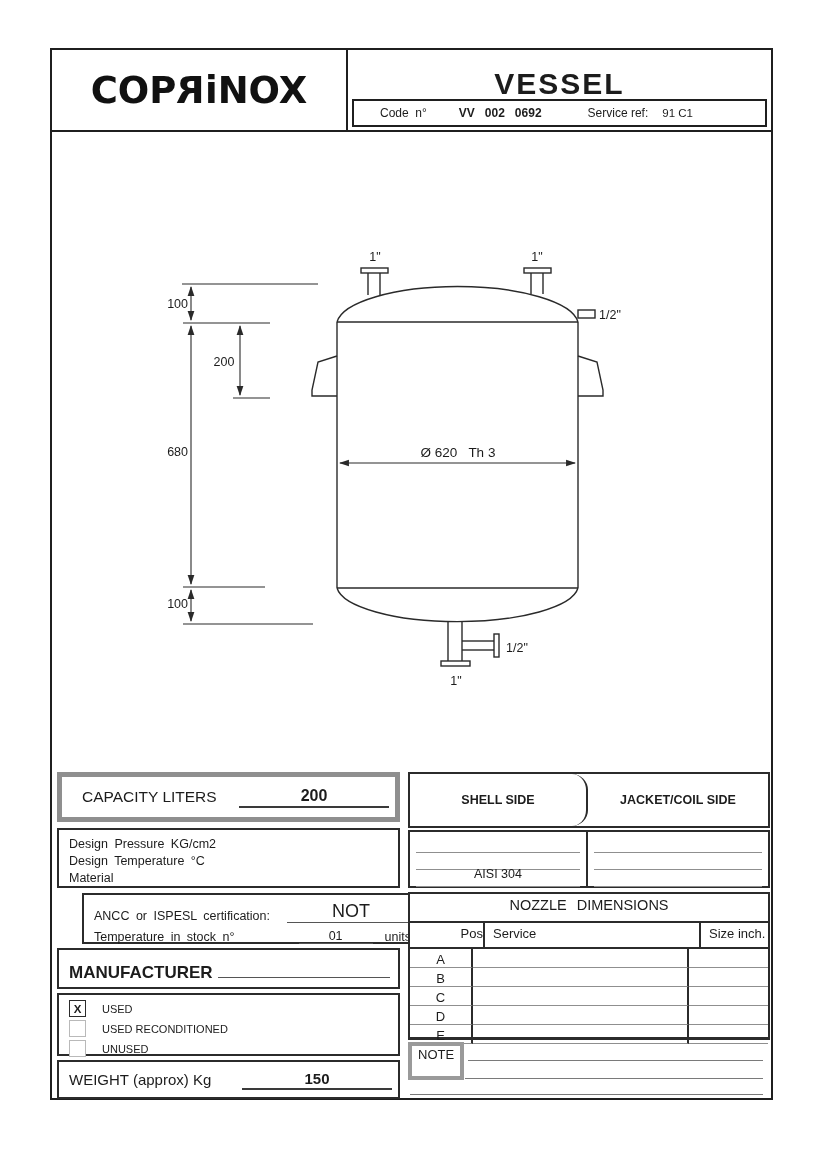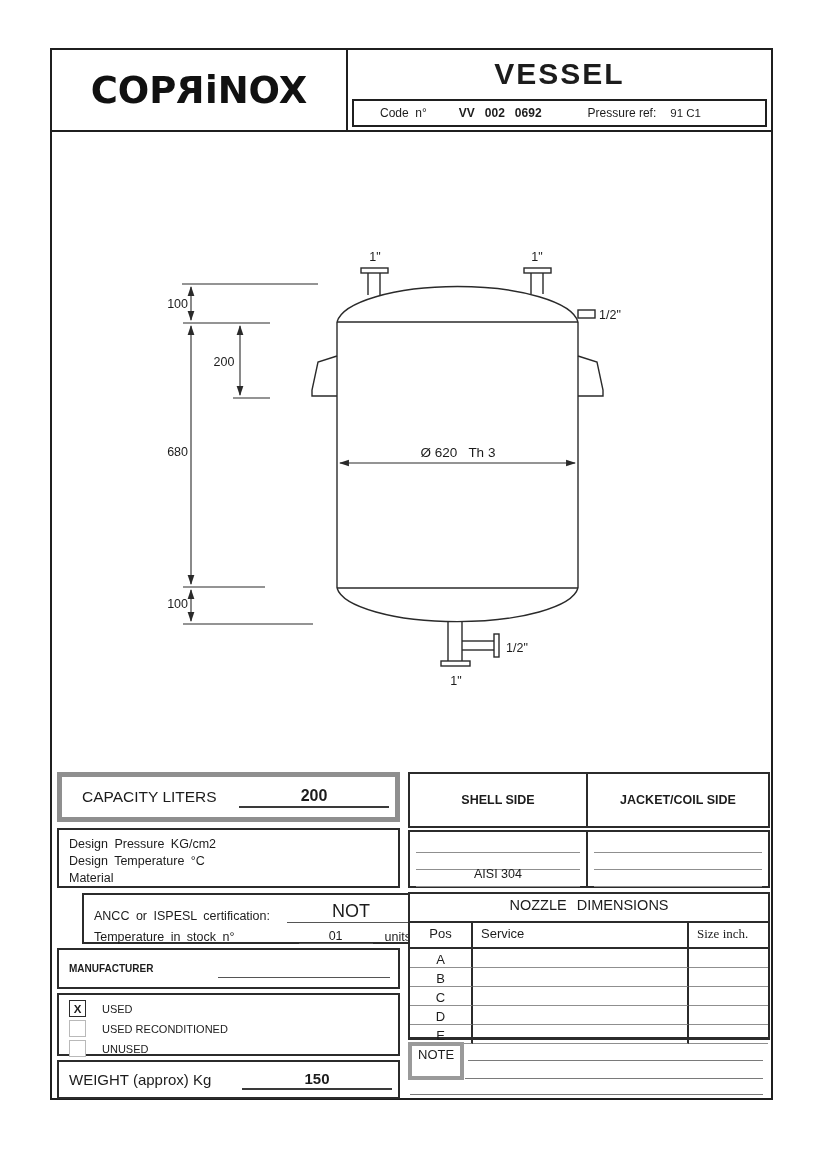--- a/index.html
+++ b/index.html
@@ -9,21 +9,21 @@
   }
   .abs { position:absolute; box-sizing:border-box; }
   .outer-border { left:50px; top:48px; width:723px; height:1052px; border:2px solid #1f1f1f; }
 
   
   .header { left:52px; top:50px; width:719px; height:82px; border-bottom:2px solid #1f1f1f; display:flex; }
   .logo-cell { flex:0 0 294px; border-right:2px solid #1f1f1f; display:flex; align-items:center; justify-content:center; }
   .logo { font-family:"DejaVu Sans", sans-serif; font-weight:bold; font-size:37px; letter-spacing:0px; color:#111; white-space:pre; }
   .logo .flip { display:inline-block; transform:scaleX(-1); }
   .title-cell { flex:1; position:relative; }
-  .vessel-title { text-align:center; font-size:30px; font-weight:bold; letter-spacing:2px; margin-top:7px; }
+  .vessel-title { text-align:center; font-size:30px; font-weight:bold; letter-spacing:2px; margin-top:17px; }
   .code-box { position:absolute; left:4px; right:4px; bottom:3px; height:24px; border:2px solid #1f1f1f; display:flex; align-items:center; font-size:12px; }
   .pre { white-space:pre; }
   .code-label { margin-left:26px; }
   .code-value { margin-left:32px; font-weight:bold; }
   .loc-label { margin-left:46px; }
   .loc-value { margin-left:14px; font-size:11.5px; }
 
   
   .drawing-svg { left:52px; top:134px; }
   svg text { font-family:"Liberation Sans", sans-serif; fill:#1c1c1c; }
@@ -39,52 +39,52 @@
 
   .design-box { left:57px; top:828px; width:343px; height:60px; padding:6px 0 0 10px; line-height:17px; }
 
   .ancc-box { left:57px; top:893px; width:343px; height:51px; padding:7px 8px 0 10px;margin-left:25px; }
   .ancc-row { display:flex; align-items:flex-end; height:21px; }
   .ancc-val { margin-left:auto; width:128px; border-bottom:1.5px solid #555; text-align:center; font-size:18px; }
   .stock-val { margin-left:auto; width:74px; border-bottom:1.5px solid #555; text-align:center; font-size:12.5px; }
   .units { margin-left:12px; margin-right:4px; font-size:12.5px; }
 
   .manu-box { left:57px; top:948px; width:343px; height:41px; }
-  .manu-label { position:absolute; left:10px; top:13px; font-size:10px; font-weight:bold; }
+  .manu-label { position:absolute; left:10px; top:13px; font-size:17px; font-weight:bold; }
   .manu-line { position:absolute; right:8px; bottom:9px; width:172px; border-bottom:1.5px solid #555; }
 
   .cond-box { left:57px; top:993px; width:343px; height:63px; padding:4px 0 0 10px; }
   .cond-row { display:flex; align-items:center; height:19px; margin-bottom:1px; }
   .chk { width:15px; height:15px; border:1.5px solid #b9b9b9; display:flex; align-items:center; justify-content:center; font-size:11.5px; font-weight:bold; background:#fff; }
   .chk.on { border-color:#2b2b2b; }
   .cond-label { margin-left:16px; font-size:11px; }
 
   .weight-box { left:57px; top:1060px; width:343px; height:39px; display:flex; align-items:center; padding:0 6px 0 10px; }
   .weight-label { font-size:15px; }
   .weight-val { margin-left:auto; width:150px; font-size:15px; padding-bottom:1px; }
 
   
   .sides-header { left:408px; top:772px; width:362px; height:56px; display:flex; }
-  .sides-header .c1 { flex:0 0 176px; border-right:2px solid #2b2b2b; display:flex; align-items:center; justify-content:center; font-weight:bold; font-size:12.5px; }
+  .sides-header .c1 { flex:0 0 176px; border-right:2px solid #2b2b2b; display:flex; align-items:center; justify-content:center; font-weight:bold; font-size:12.5px;border-radius:16px; }
   .sides-header .c2 { flex:1; display:flex; align-items:center; justify-content:center; font-weight:bold; font-size:12.5px; }
 
   .sides-values { left:408px; top:830px; width:362px; height:58px; display:flex; }
   .sv-cell { position:relative; flex:1; }
   .sv-cell.first { flex:0 0 176px; border-right:2px solid #2b2b2b; }
   .sv-line { position:absolute; left:6px; right:6px; border-top:1.5px solid #8f8f8f; }
   .sv-mat { position:absolute; left:0; right:0; bottom:5px; text-align:center; font-size:12.5px; }
 
   .nozzle-table { left:408px; top:892px; width:362px; height:148px; border-bottom-width:3px; }
   .nz-title { height:24px; border-bottom:2px solid #2b2b2b; text-align:center; font-size:14.5px; word-spacing:6px; padding-top:3px; }
   .nz-head { display:flex; height:24px; border-bottom:2px solid #2b2b2b; font-size:13px; }
   .nz-row { display:flex; height:19px; font-size:13px; }
   .nz-row .rule { border-bottom:1.5px solid #8f8f8f; }
   .cpos { flex:0 0 61px; border-right:2px solid #2b2b2b; text-align:center; padding-top:3px; }
   .cserv { flex:0 0 206px; border-right:2px solid #2b2b2b; padding:3px 0 0 8px; }
-  .csize { flex:1; padding:3px 0 0 8px;font-family:Liberation Serif, serif; }
+  .csize { flex:1; padding:3px 0 0 8px; }
 
   .note-label { left:408px; top:1042px; border:4px solid #9a9a9a; background:#fff; padding:1px 6px 14px 6px; font-size:13px; }
   .note-line { border-top:1.5px solid #7a7a7a; height:0; }
   .nl1 { left:468px; top:1060px; width:295px; }
   .nl2 { left:465px; top:1078px; width:298px; }
   .nl3 { left:410px; top:1094px; width:353px; }
 </style>
 </head>
 <body>
 
@@ -94,21 +94,21 @@
 
   <div class="abs header">
     <div class="logo-cell">
       <div class="logo"><span>COP</span><span class="flip">R</span><span>iNOX</span></div>
     </div>
     <div class="title-cell">
       <div class="vessel-title">VESSEL</div>
       <div class="code-box">
         <span class="code-label pre">Code  n°</span>
         <span class="code-value pre">VV   002   0692</span>
-        <span class="loc-label">Pressure ref:</span>
+        <span class="loc-label">Service ref:</span>
         <span class="loc-value">91 C1</span>
       </div>
     </div>
   </div>
 
   <svg class="abs drawing-svg" width="719" height="633" viewBox="52 134 719 633">
     <defs>
       <marker id="arr" viewBox="0 0 10 10" refX="9" refY="5" markerWidth="9" markerHeight="9" orient="auto-start-reverse">
         <path d="M0,1.6 L10,5 L0,8.4 Z" fill="#2a2a2a"></path>
       </marker>
@@ -233,21 +233,21 @@
       <div class="sv-line" style="top:20px"></div>
       <div class="sv-line" style="top:37px"></div>
       <div class="sv-line" style="top:54px"></div>
       <div class="sv-mat"></div>
     </div>
   </div>
 
   <div class="abs box nozzle-table">
     <div class="nz-title">NOZZLE DIMENSIONS</div>
     <div class="nz-head">
-      <div class="cpos" style="text-align:center;">Pos</div>
+      <div class="cpos" style="text-align:right;padding-left:12px">Pos</div>
       <div class="cserv">Service</div>
       <div class="csize">Size inch.</div>
     </div>
     <div class="nz-row">
       <div class="cpos rule">A</div>
       <div class="cserv rule"></div>
       <div class="csize rule"></div>
     </div>
     <div class="nz-row">
       <div class="cpos rule">B</div>

